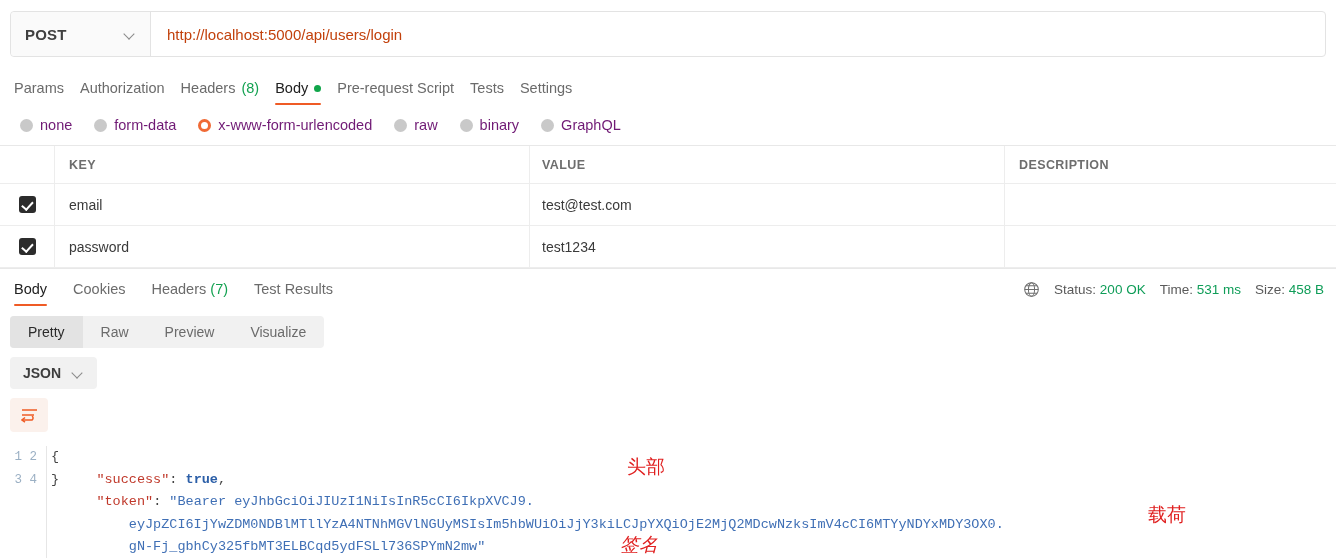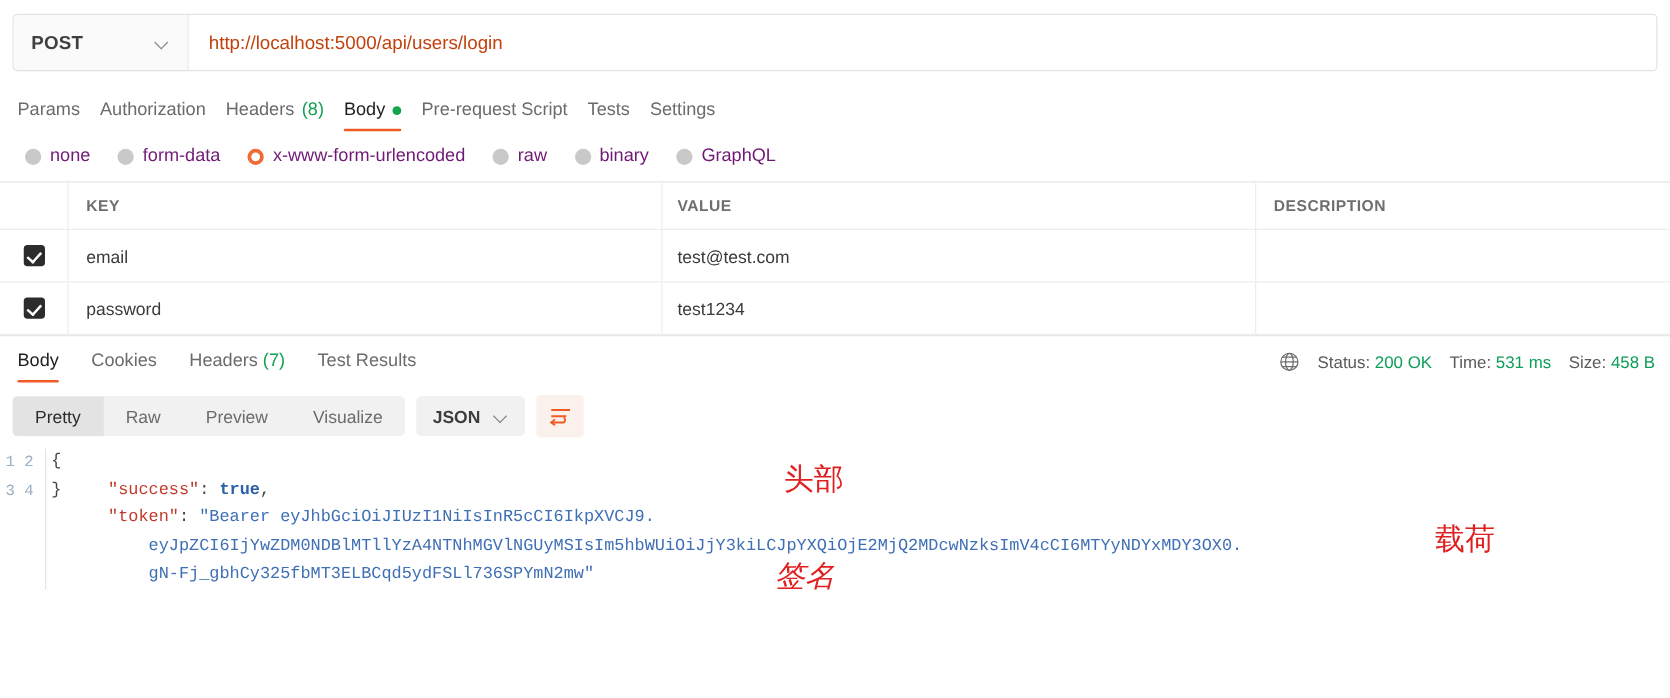--- a/index.html
+++ b/index.html
@@ -113,38 +113,38 @@
   .resp-tab.active::after {
     content: ""; position: absolute; left: 0; right: 0; bottom: 0;
     height: 2.5px; background: #ef5b25; border-radius: 2px;
   }
   .resp-meta { display: flex; align-items: center; gap: 14px; padding-bottom: 8px; }
   .meta-item { font-size: 13.5px; color: #5a5a5a; white-space: nowrap; }
   .meta-val { color: #0f9d58; }
   .globe { width: 17px; height: 17px; }
 
   
-  .view-bar { display: flex; align-items: center; gap: 9px; padding: 10px 14px 9px 10px; }
+  .view-bar { display: flex; align-items: flex-start; gap: 9px; padding: 10px 14px 9px 10px; flex-direction: column; }
   .seg { display: flex; background: #f1f1f1; border-radius: 4px; overflow: hidden; }
   .seg-item {
     font-size: 14px; color: #6b6b6b; padding: 8px 18px; cursor: pointer; white-space: nowrap;
   }
   .seg-item.active { background: #e3e3e3; color: #2b2b2b; }
   .fmt-box {
     display: flex; align-items: center; gap: 12px;
     background: #f1f1f1; border-radius: 4px; padding: 8px 13px; cursor: pointer;
   }
   .fmt-label { font-size: 14px; color: #3d3d3d; font-weight: 700; }
   .wrap-btn {
     width: 38px; height: 34px; background: #fbf1ec; border-radius: 4px;
     display: flex; align-items: center; justify-content: center; cursor: pointer;
   }
 
   
-  .code-area { display: flex; padding-left: 0; position: relative; }
+  .code-area { display: flex; padding-left: 10px; margin-top: 5px; position: relative; }
   .gutter {
     width: 36px; flex: none; text-align: right; padding-right: 9px;
     font-family: "Liberation Mono", monospace; font-size: 12.5px;
     color: #9bb0c4; line-height: 22.5px;
   }
   .fold-col {
     width: 18px; flex: none; font-family: "Liberation Mono", monospace;
     font-size: 13.5px; color: #444; line-height: 22.5px;
     border-left: 1px solid #e6e6e6; padding-left: 4px;
   }
@@ -154,21 +154,21 @@
     white-space: pre;
   }
   .k-key { color: #c0392b; }
   .k-str { color: #3f6fb5; }
   .k-bool { color: #2c5fa8; font-weight: 700; }
   .k-punc { color: #444; }
 
   .cn-note {
     position: absolute; color: #e02020;
     font-family: "DejaVu Sans", sans-serif;
-    font-size: 24px; font-weight: 500; white-space: nowrap;
+    font-size: 19px; font-weight: 500; white-space: nowrap;
   }
 </style>
 </head>
 <body>
 
 <div class="url-bar">
   <div class="method-box">
     <span class="method-label">POST</span>
     <span class="chev"></span>
   </div>

